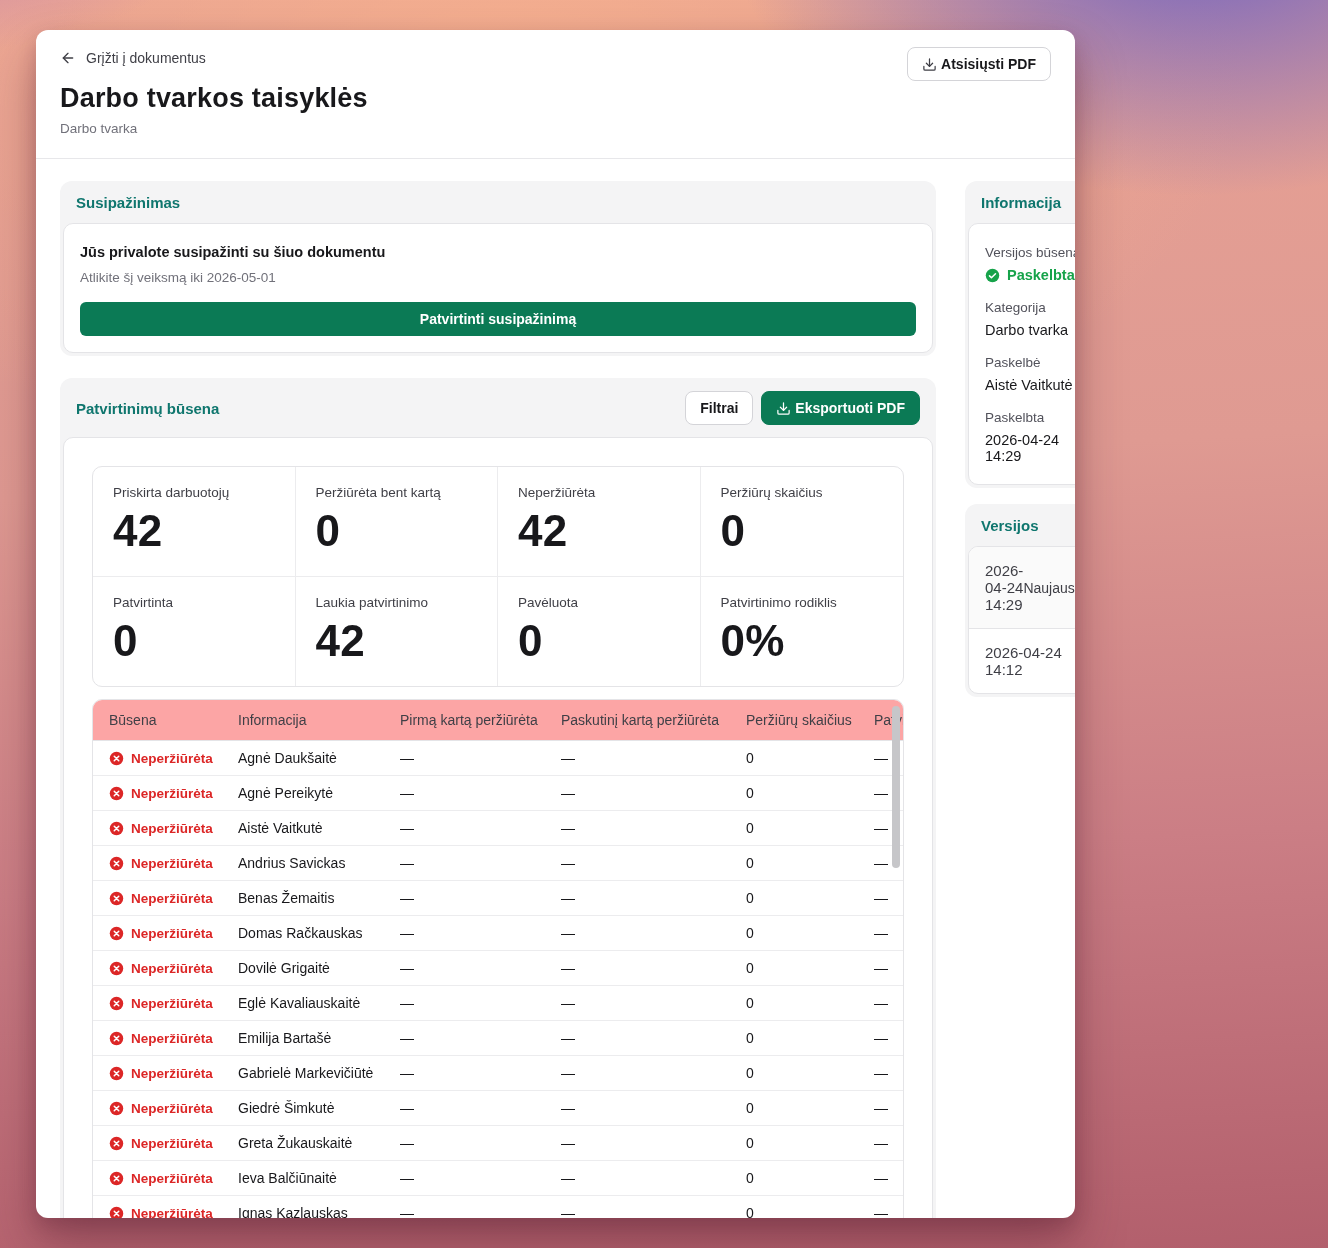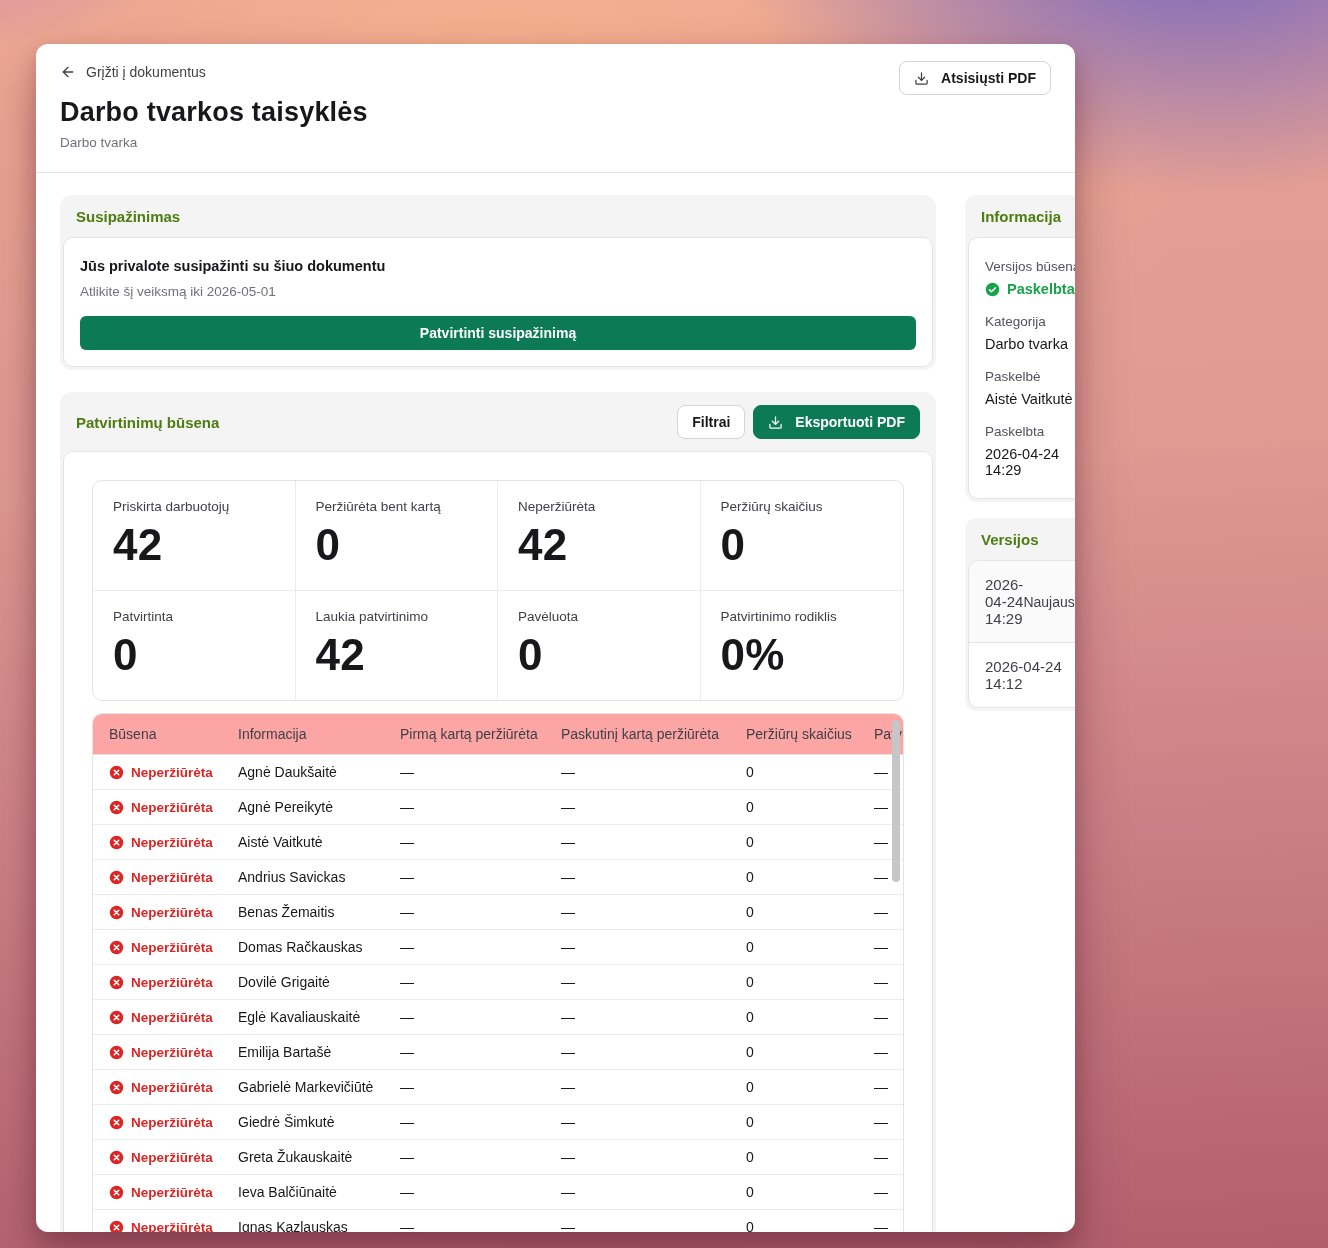--- a/index.html
+++ b/index.html
@@ -7,42 +7,42 @@
   body {
     font-family:"Liberation Sans","DejaVu Sans",sans-serif;
     color:#18181b;
     background:
       radial-gradient(900px 520px at 90% -6%, #6f63c2 0%, rgba(111,99,194,0) 52%),
       radial-gradient(700px 420px at -4% -10%, #c07fb0 0%, rgba(192,127,176,0) 42%),
       radial-gradient(1200px 680px at 38% 6%, rgba(246,176,142,.95) 0%, rgba(246,176,142,0) 62%),
       linear-gradient(177deg,#e8a295 0%,#df9a92 38%,#cb7e85 68%,#b25f6c 100%);
   }
   .page-card {
-    position:absolute; left:36px; top:44px; width:1039px; height:1188px;
+    position:absolute; left:36px; top:30px; width:1039px; height:1188px;
     background:#fff; border-radius:12px;
     box-shadow:0 26px 50px rgba(80,25,45,.38), 0 8px 18px rgba(80,25,45,.22);
     overflow:hidden;
   }
   
   .hdr { position:relative; padding:20px 24px 22px; border-bottom:1px solid #e7e7ea; }
   .back-row { display:flex; align-items:center; gap:10px; cursor:pointer; width:max-content; }
   .back-row span { font-size:14px; color:#3f3f46; }
   .page-title { margin-top:17px; font-size:27px; font-weight:700; letter-spacing:.2px; }
   .page-sub { margin-top:7px; font-size:13.5px; color:#71717a; }
-  .btn { display:inline-flex; align-items:center; gap:12px; border-radius:8px; cursor:pointer;
+  .btn { display:inline-flex; align-items:center; gap:4px; border-radius:8px; cursor:pointer;
          font-size:14px; font-weight:600; border:1px solid #d4d4d8; background:#fff; padding:8px 14px; color:#18181b; }
   .btn.green { background:#0b7a55; border-color:#0b7a55; color:#fff; font-weight:700; }
   .dl-btn { position:absolute; top:17px; right:24px; }
   
   .content { display:flex; gap:29px; padding:22px 9px 0 24px; }
   .col-left { width:876px; }
   .col-right { width:318px; }
   .section { background:#f4f4f5; border-radius:12px; padding:0 3px 3px; }
   .section-h { display:flex; align-items:center; justify-content:space-between; padding:13px 13px 12px; }
-  .section-title { font-size:15px; font-weight:700; color:#4d7c0f; }
+  .section-title { font-size:15px; font-weight:700; color:#0f766e; }
   .card { background:#fff; border:1px solid #e4e4e7; border-radius:10px; }
   
   .ack-card { padding:20px 16px 16px; }
   .ack-msg { font-size:14.5px; font-weight:600; }
   .ack-due { margin-top:10px; font-size:13.5px; color:#71717a; }
   .ack-btn { display:block; width:100%; margin-top:17px; height:34px; border:none; border-radius:6px;
              background:#0b7a55; color:#fff; font-size:14px; font-weight:700; cursor:pointer;
              font-family:inherit; }
   .mt22 { margin-top:22px; }
   

